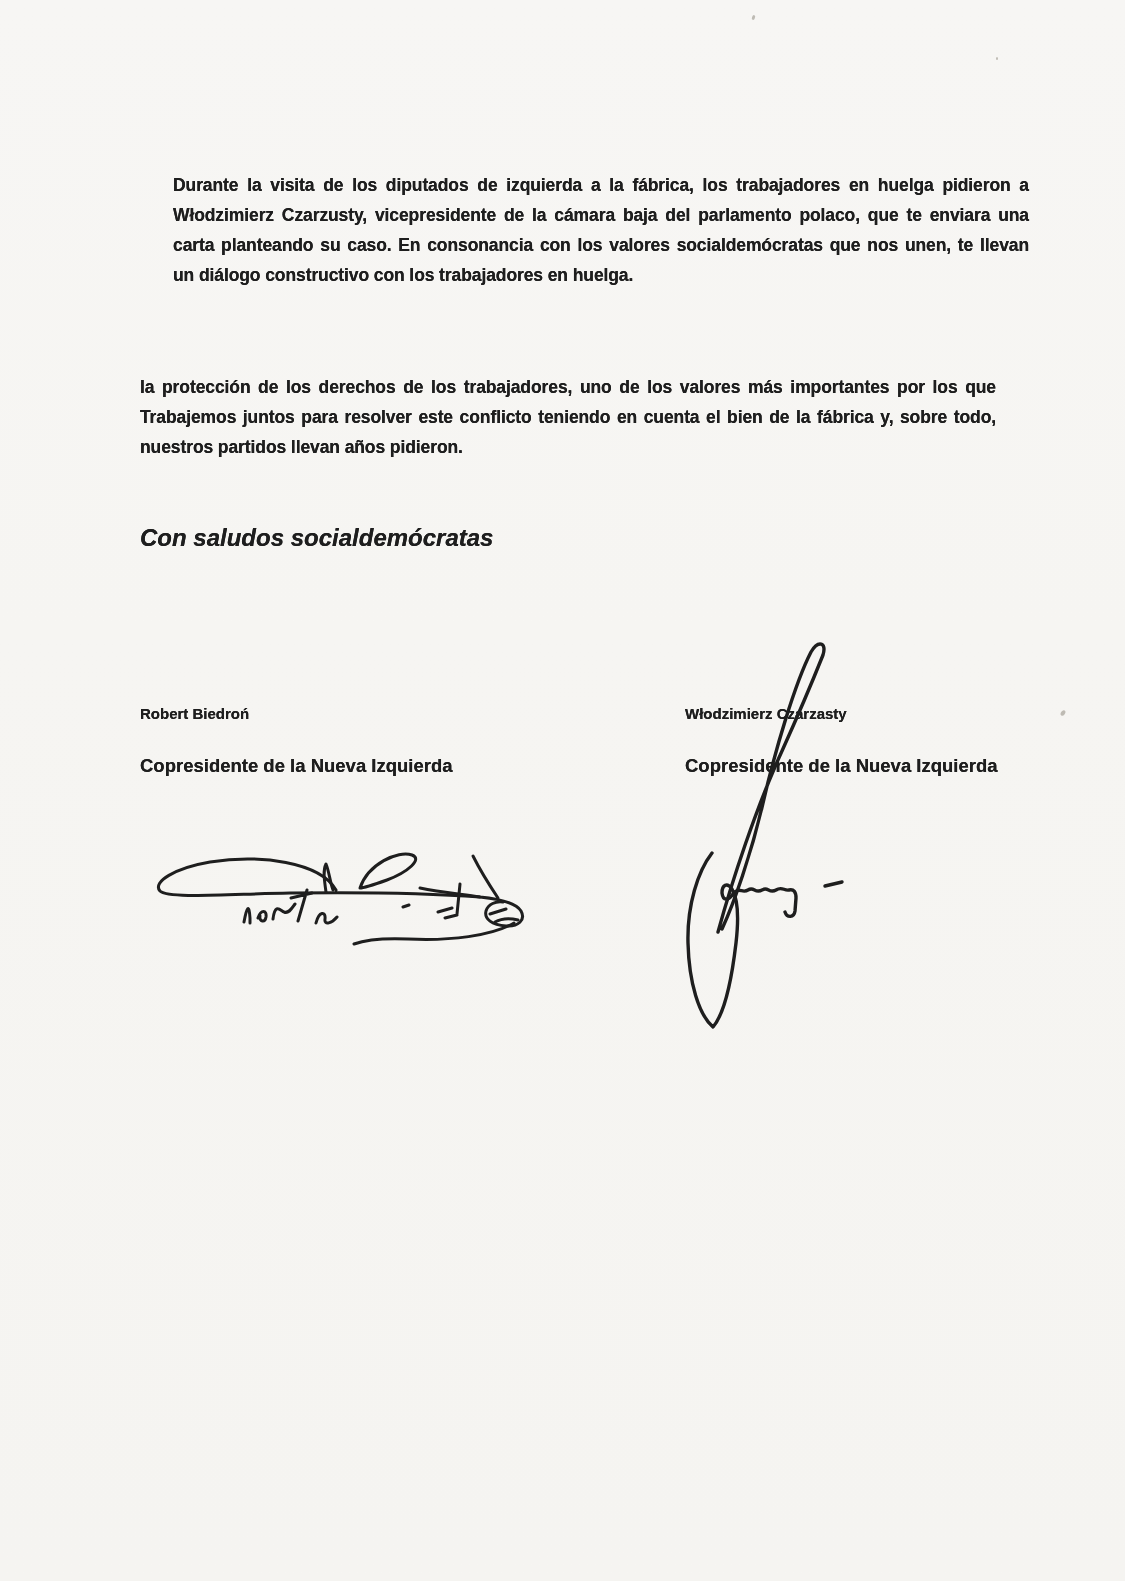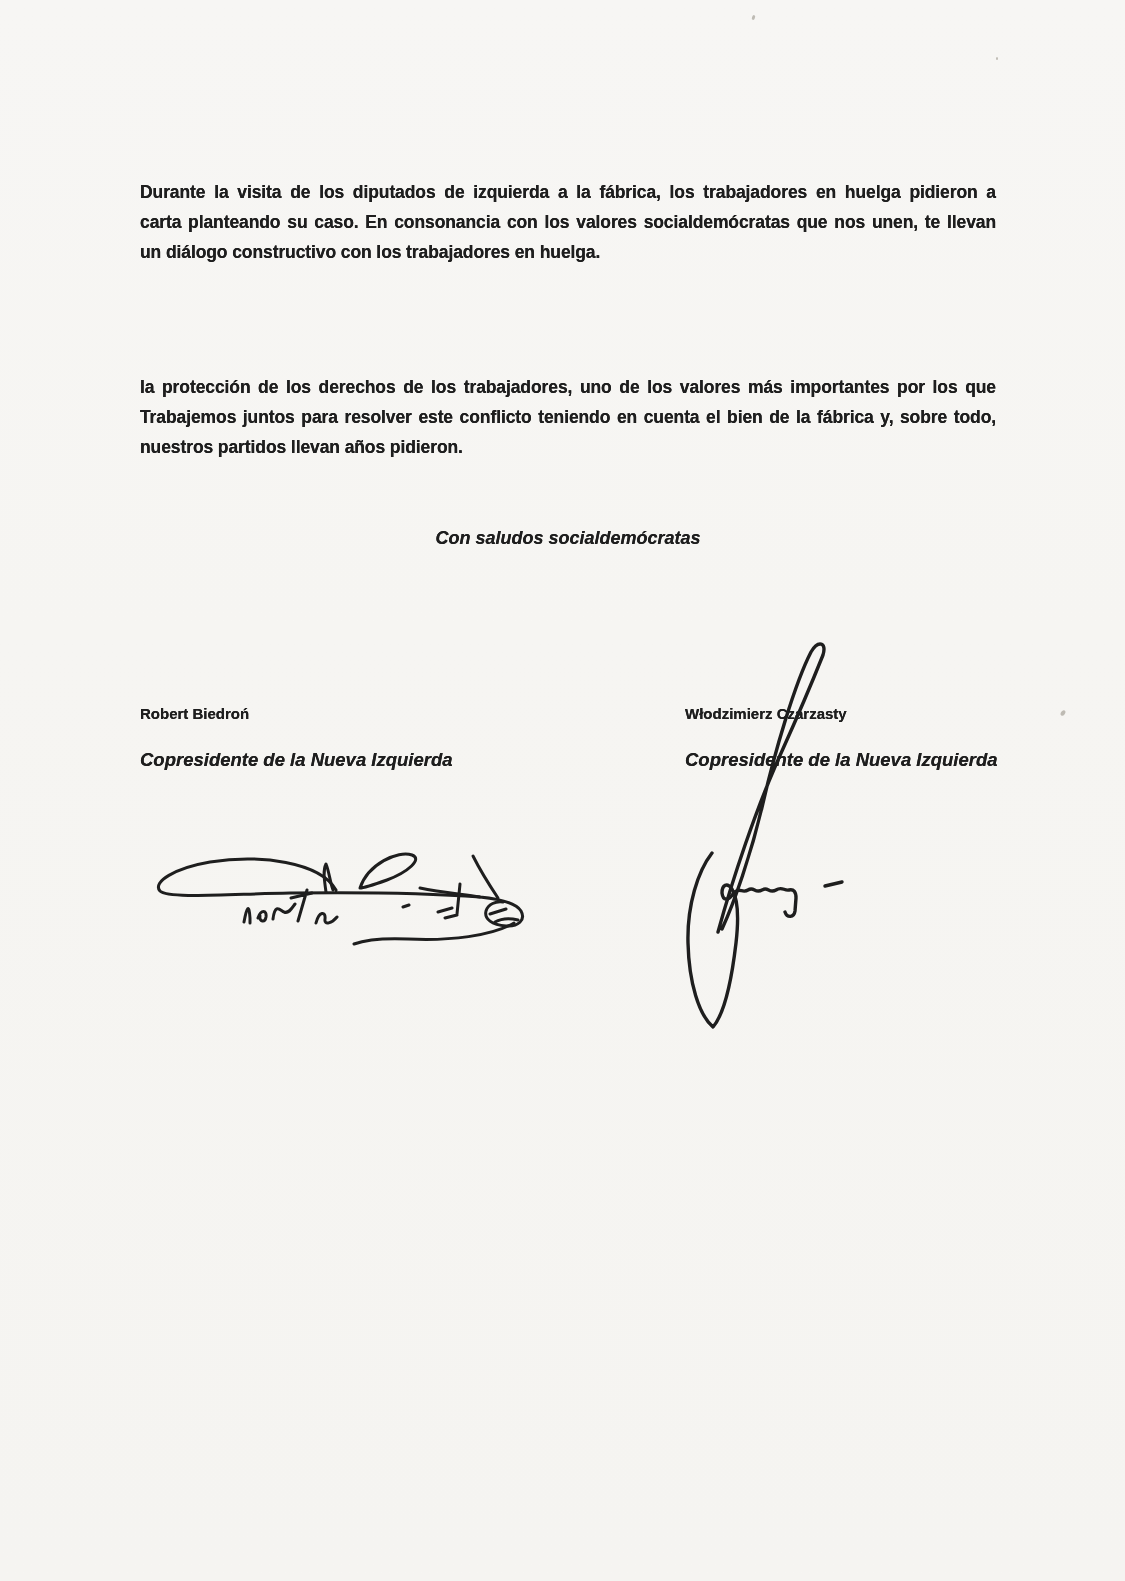--- a/index.html
+++ b/index.html
@@ -17,63 +17,62 @@
     color: var(--ink, #1e1e1e);
     font-family: "Liberation Sans", "DejaVu Sans", sans-serif;
     font-weight: 600;
     overflow: hidden;
   }
   .para {
     position: absolute;
     left: 140px;
     width: 856px;
   }
-  .para-1 { top: 177px; }
+  .para-1 { top: 170px; margin-left: 33px; }
   .para-2 { top: 372px; }
   .line {
     font-size: 17.5px;
     line-height: 30px;
     letter-spacing: -0.1px;
     white-space: nowrap;
     text-align: justify;
     text-align-last: justify;
     text-shadow: 0 0 0.3px currentColor;
   }
   .line.last {
     text-align: left;
     text-align-last: left;
   }
   .closing {
     position: absolute;
     top: 523px;
     left: 140px;
     width: 856px;
-    text-align: center;
+    text-align: left;
     font-style: italic;
-    font-size: 18px;
+    font-size: 24px;
     line-height: 30px;
     text-shadow: 0 0 0.3px currentColor;
   }
   .sig-block {
     position: absolute;
     width: 430px;
   }
   .sig-block.left-col  { left: 140px; top: 702px; }
   .sig-block.right-col { left: 685px; top: 702px; }
   .sig-name {
     font-size: 15px;
     line-height: 24px;
     text-shadow: 0 0 0.3px currentColor;
   }
   .sig-title {
-    margin-top: 22px;
+    margin-top: 28px;
     font-size: 18.5px;
     line-height: 24px;
     text-shadow: 0 0 0.3px currentColor;
-    font-style: italic;
   }
   svg.signature {
     position: absolute;
     overflow: visible;
     z-index: 5;
   }
   svg.signature path {
     fill: none;
     stroke: var(--ink, #1e1e1e);
     stroke-linecap: round;
@@ -91,20 +90,21 @@
   .speck-2 { left: 1061px; top: 710px; width: 4px; height: 6px; transform: rotate(35deg); }
   .speck-3 { left: 996px; top: 57px;  width: 2px; height: 3px; }
 </style>
 </head>
 <body>
 
 <div class="page">
 
   <div class="para para-1">
     <div class="line">Durante la visita de los diputados de izquierda a la fábrica, los trabajadores en huelga pidieron a</div>
+    <div class="line">Włodzimierz Czarzusty, vicepresidente de la cámara baja del parlamento polaco, que te enviara una</div>
     <div class="line">carta planteando su caso. En consonancia con los valores socialdemócratas que nos unen, te llevan</div>
     <div class="line last">un diálogo constructivo con los trabajadores en huelga.</div>
   </div>
 
   <div class="para para-2">
     <div class="line">la protección de los derechos de los trabajadores, uno de los valores más importantes por los que</div>
     <div class="line">Trabajemos juntos para resolver este conflicto teniendo en cuenta el bien de la fábrica y, sobre todo,</div>
     <div class="line last">nuestros partidos llevan años pidieron.</div>
   </div>
 

